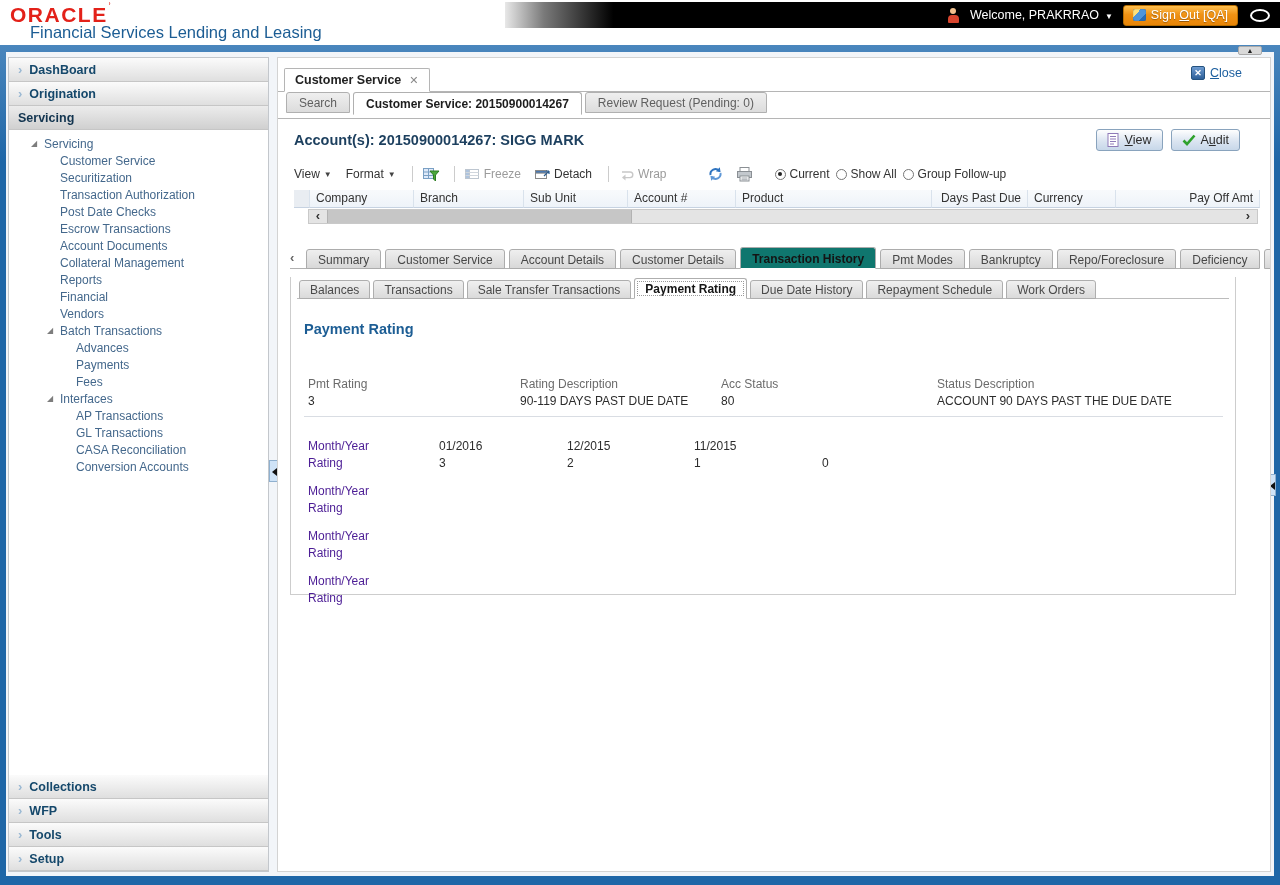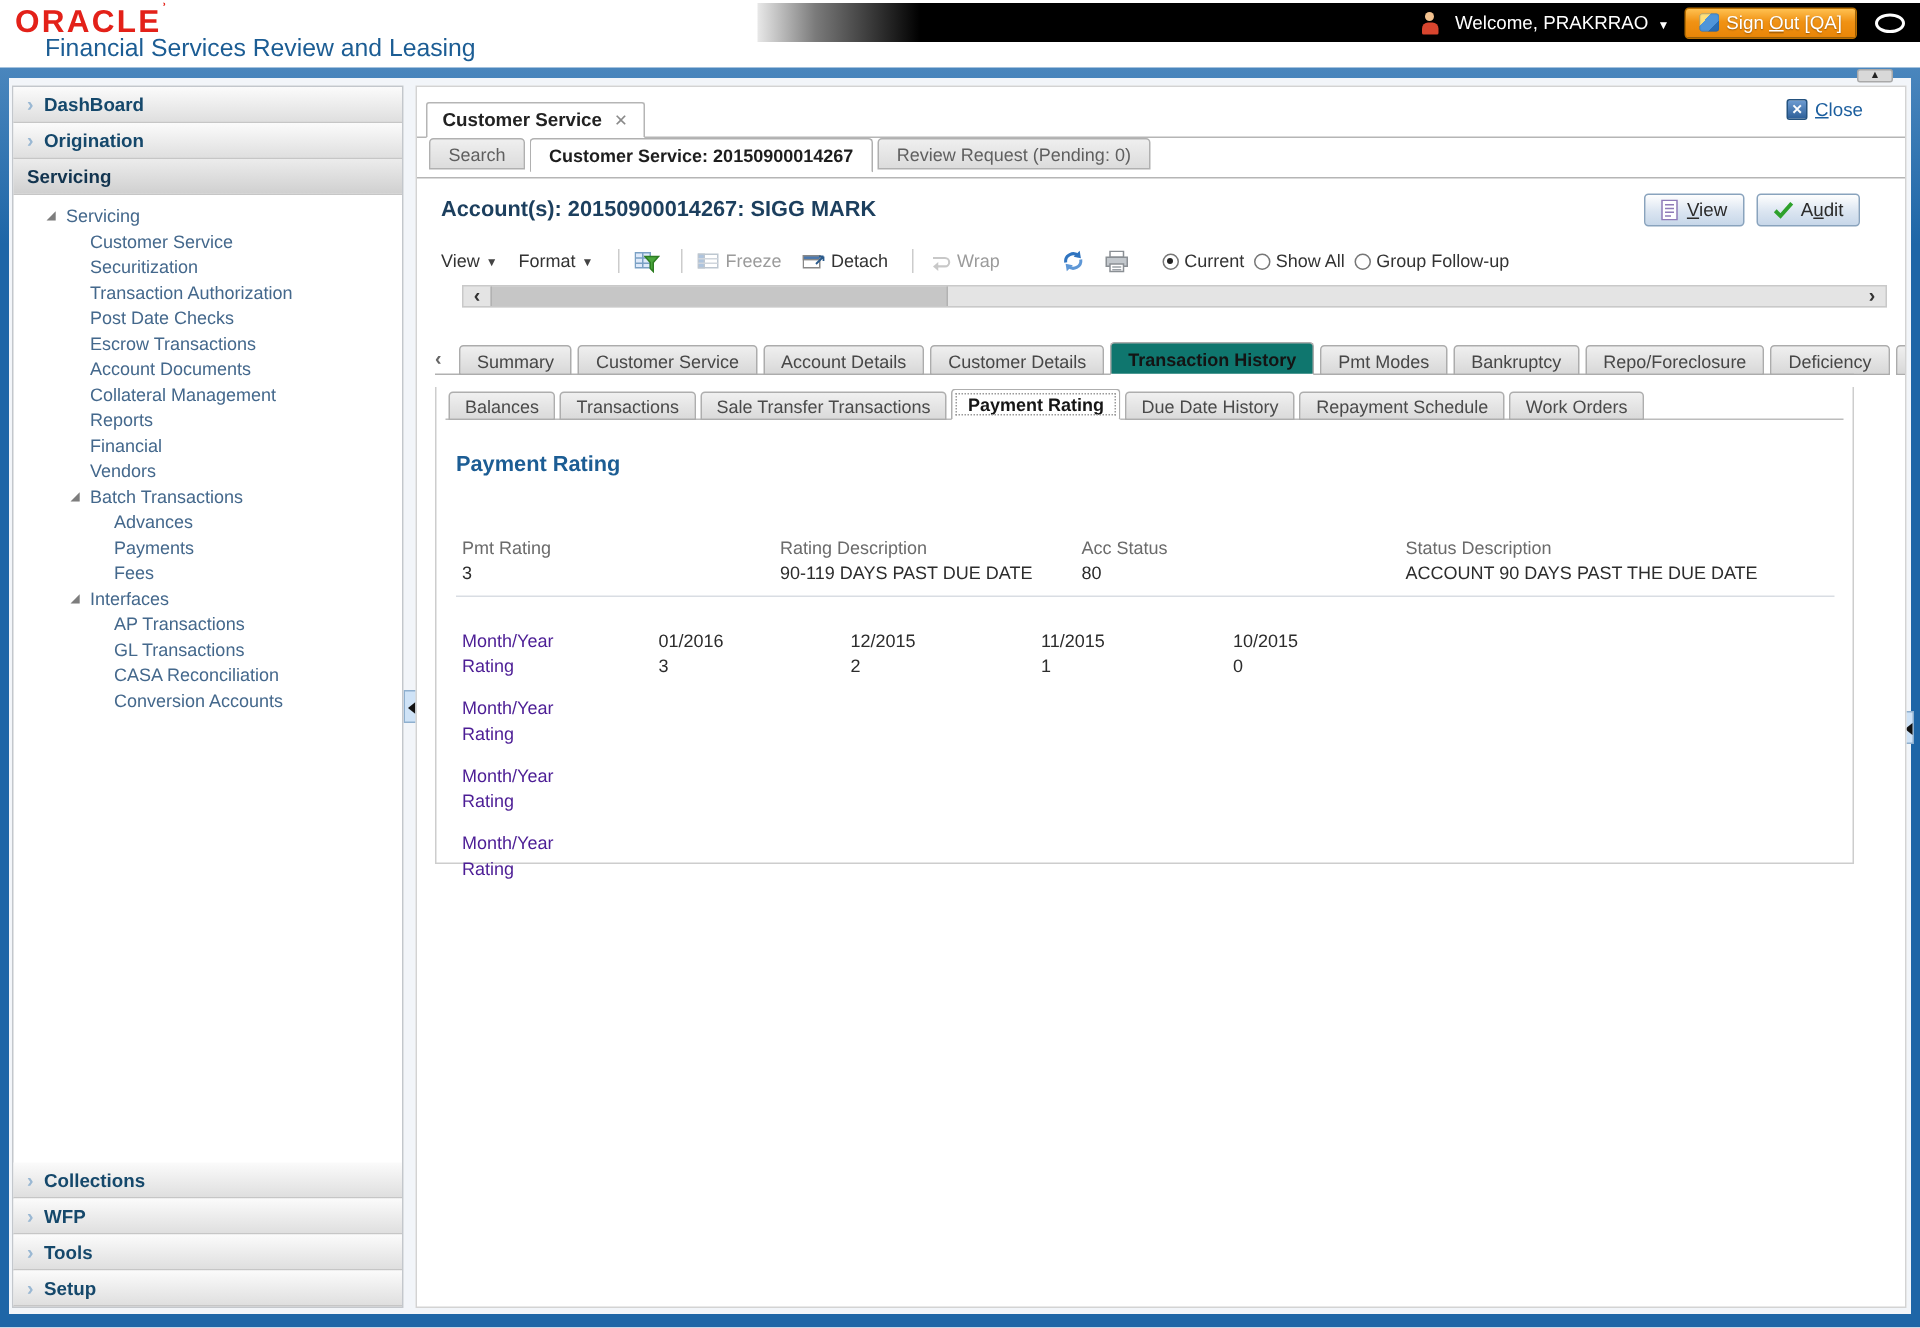--- a/index.html
+++ b/index.html
@@ -125,21 +125,21 @@
   .hist{margin:21px 12px 0 17px;}
   .hist-group{margin-bottom:11px;}
   .hist-row{display:grid;grid-template-columns:131px 128px 127px 128px 1fr;line-height:17px;color:#2c2c2c;}
   .hist-row .lbl{color:#4c1d95;}
 </style>
 </head>
 <body>
 
 <div class="hdr">
   <div class="brand"><span>ORACLE</span><span class="tick">ʾ</span></div>
-  <div class="subtitle">Financial Services Review and Leasing</div>
+  <div class="subtitle">Financial Services Lending and Leasing</div>
   <div class="blackbar">
     <span class="person"></span>
     <span class="welcome">
         <span>Welcome, PRAKRRAO</span>
         <span class="caret">▼</span>
       </span>
     <span class="signout">
         <span class="so-icon"></span>
         <span id="signout-label">Sign <u>O</u>ut [QA]</span>
       </span>
@@ -382,20 +382,31 @@
               <span>Show All</span>
             </span>
             <span class="radio">
               <span class="rb"></span>
               <span>Group Follow-up</span>
             </span>
           </span>
       </div>
 
       <div class="acct-table">
+        <div class="t-row t-head" id="thead-row">
+            <span class="t-cell w0 selcol"></span>
+            <span class="t-cell w1">Company</span>
+            <span class="t-cell w2">Branch</span>
+            <span class="t-cell w3">Sub Unit</span>
+            <span class="t-cell w4">Account #</span>
+            <span class="t-cell w5">Product</span>
+            <span class="t-cell w6 ar">Days Past Due</span>
+            <span class="t-cell w7">Currency</span>
+            <span class="t-cell w8 ar">Pay Off Amt</span>
+          </div>
       </div>
 
       <div class="hscroll">
         <span class="hs-btn">‹</span>
         <span class="hs-thumb"></span>
         <span class="hs-track"></span>
         <span class="hs-btn">›</span>
       </div>
 
       <div class="tabstrip">
@@ -439,21 +450,20 @@
             <span>ACCOUNT 90 DAYS PAST THE DUE DATE</span>
           </div>
         <div class="fields-rule"></div>
         <div class="hist" id="hist-mount">
             <div class="hist-group">
               <div class="hist-row">
                 <span class="lbl">Month/Year</span>
                 <span>01/2016</span>
                 <span>12/2015</span>
                 <span>11/2015</span>
-                <span>10/2015</span>
               </div>
               <div class="hist-row">
                 <span class="lbl">Rating</span>
                 <span>3</span>
                 <span>2</span>
                 <span>1</span>
                 <span>0</span>
               </div>
             </div>
             <div class="hist-group">

